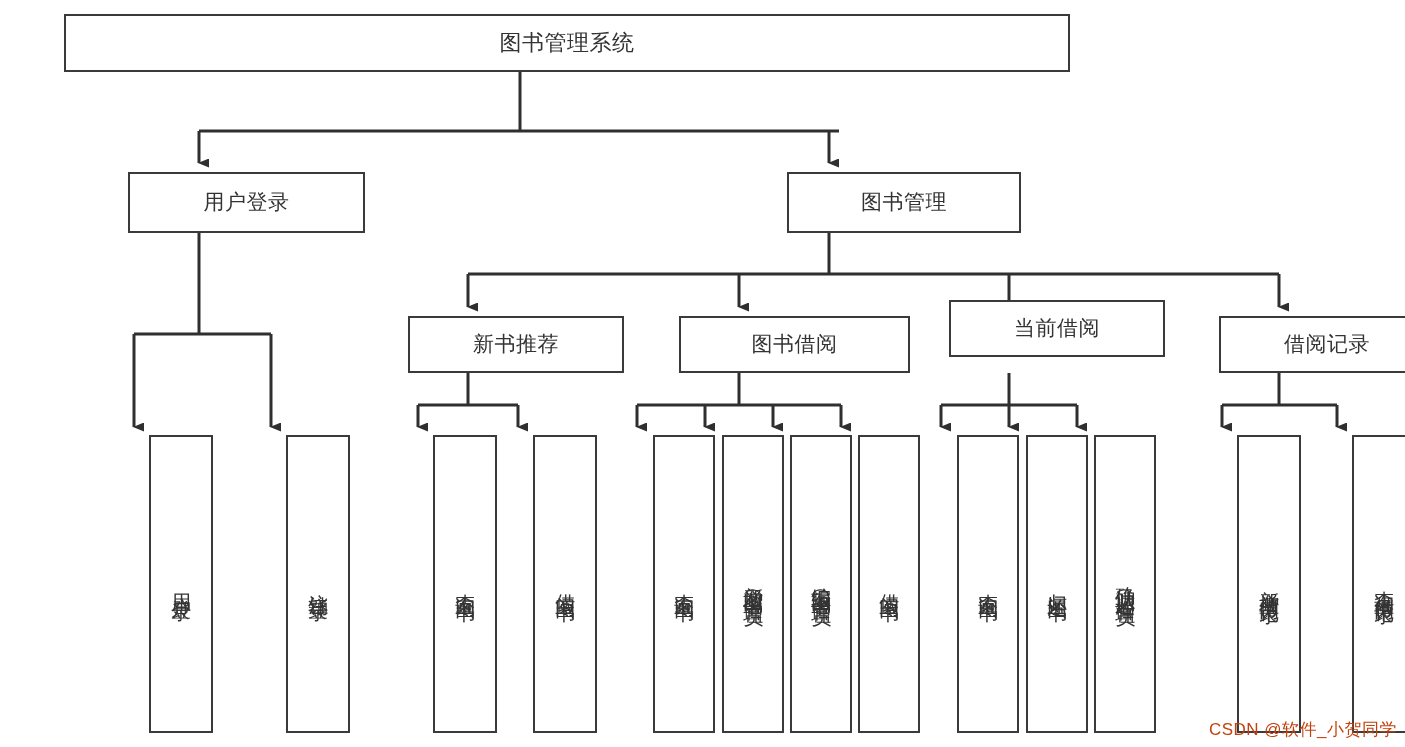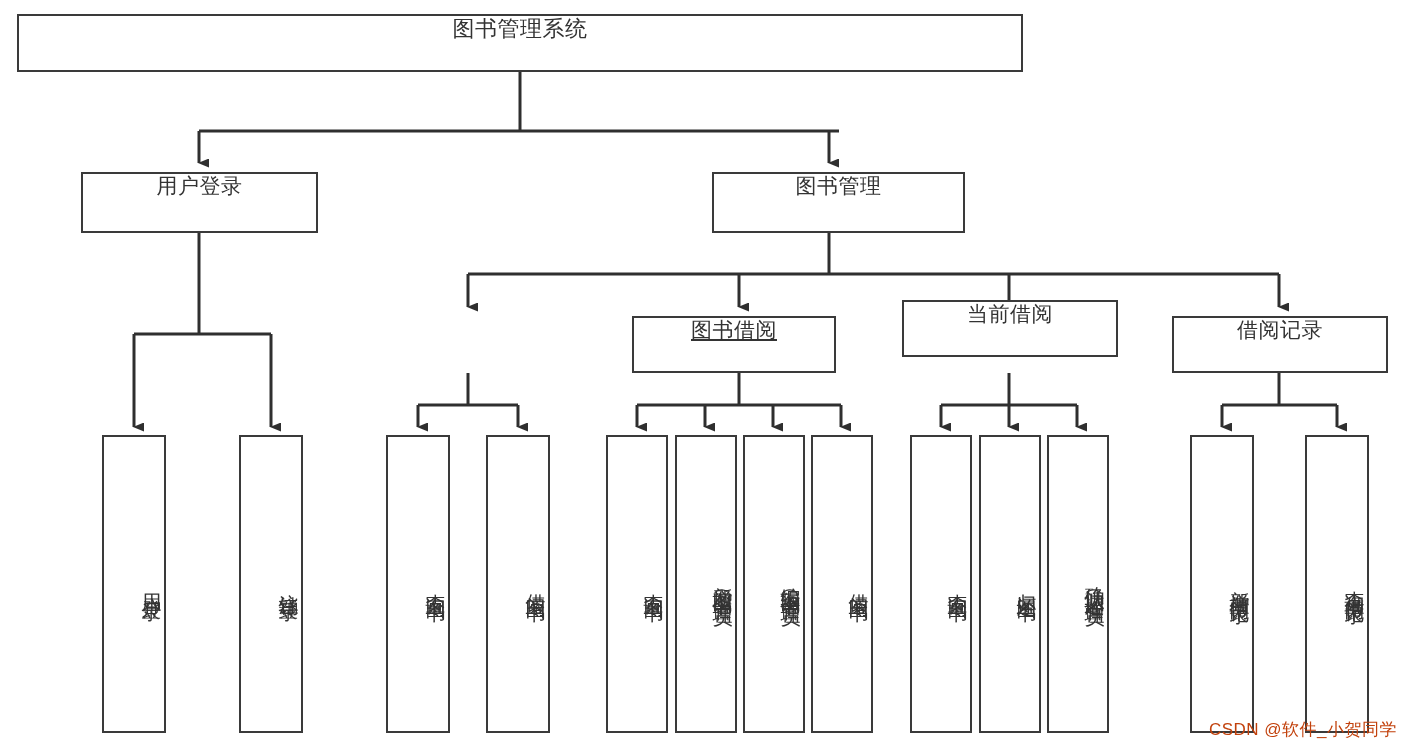--- a/index.html
+++ b/index.html
@@ -26,23 +26,25 @@
     width: 1405px;
     height: 747px;
     pointer-events: none;
   }
   .node {
     position: absolute;
     box-sizing: border-box;
     background: #ffffff;
     border: 2px solid #3a3a3a;
     display: flex;
+    align-items: center;
     justify-content: center;
     color: #333333;
     z-index: 2;
+    margin-left: 47px;
   }
   .node-h {
     font-size: 21px;
     line-height: 1.15;
     letter-spacing: 0.5px;
     white-space: nowrap;
   }
   .node-v {
     font-size: 20px;
     line-height: 1.28;
@@ -121,25 +123,28 @@
     </g>
   </svg>
 
   <div class="node node-h node-root" style="left:17px; top:14px; width:1006px; height:58px;">
     <span>图书管理系统</span>
   </div>
 
   <div class="node node-h" style="left:81px; top:172px; width:237px; height:61px;">
     <span>用户登录</span>
   </div>
-  <div class="node node-h" style="left:712px; top:172px; width:253px; height:61px;">
+  <div class="node node-h" style="left:740px; top:172px; width:234px; height:61px;">
     <span>图书管理</span>
   </div>
 
-  <div class="node node-h" style="left:632px; top:316px; width:204px; height:57px;text-decoration:underline;">
+  <div class="node node-h" style="left:361px; top:316px; width:216px; height:57px;">
+    <span>新书推荐</span>
+  </div>
+  <div class="node node-h" style="left:632px; top:316px; width:231px; height:57px;">
     <span>图书借阅</span>
   </div>
   <div class="node node-h" style="left:902px; top:300px; width:216px; height:57px;">
     <span>当前借阅</span>
   </div>
   <div class="node node-h" style="left:1172px; top:316px; width:216px; height:57px;">
     <span>借阅记录</span>
   </div>
 
   <div class="node node-v" style="left:102px; top:435px; width:64px; height:298px;">

